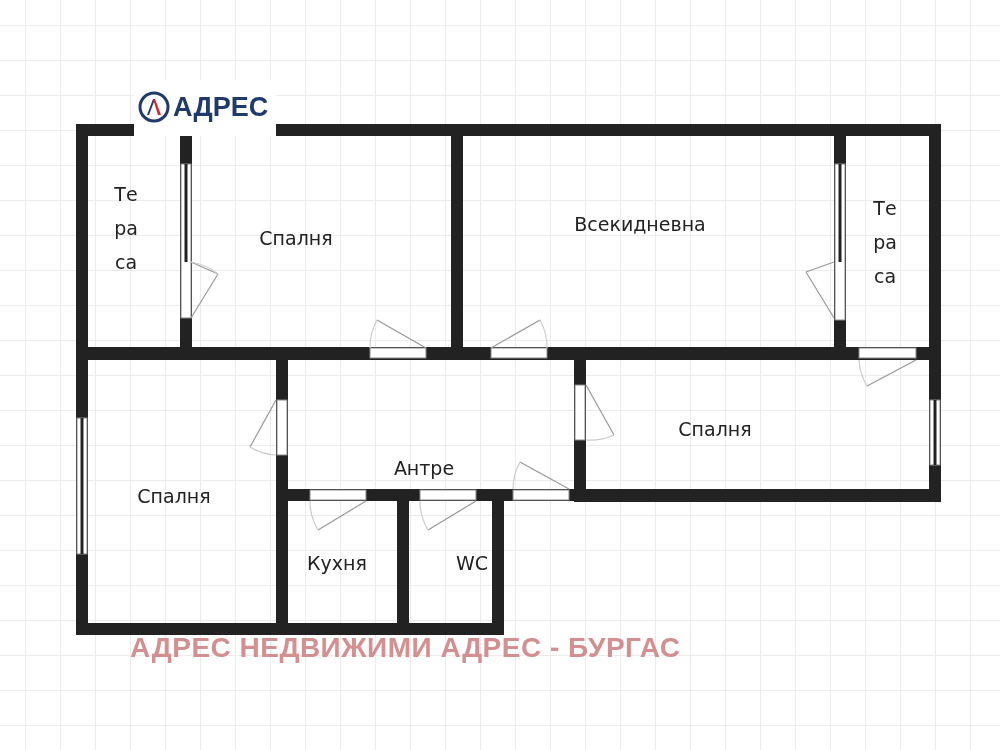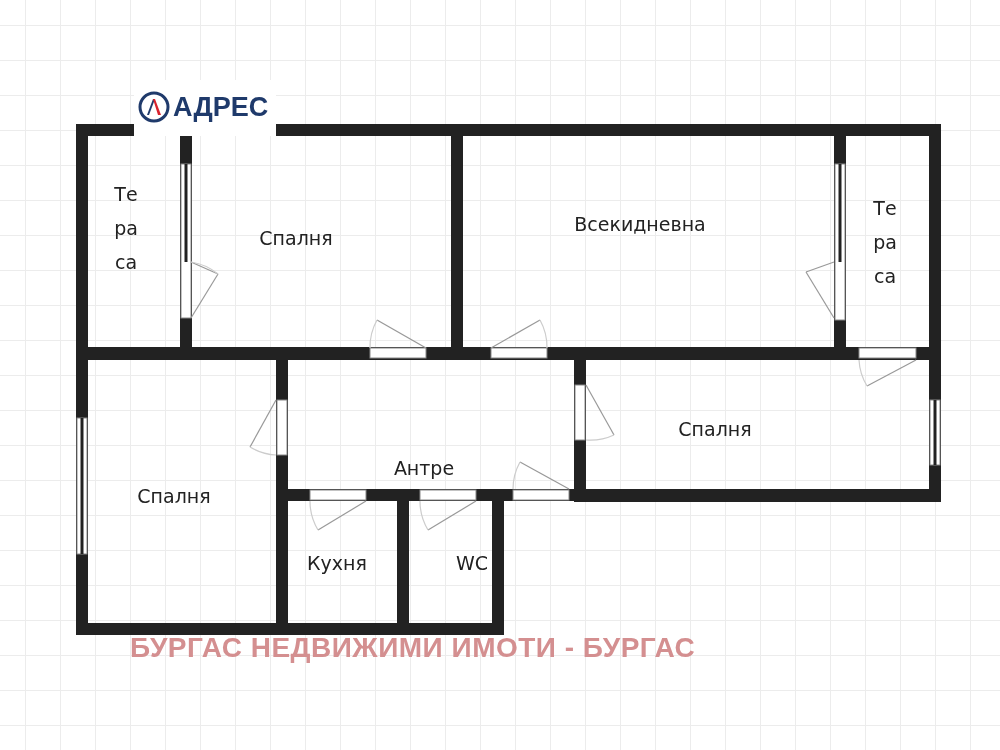--- a/index.html
+++ b/index.html
@@ -160,13 +160,13 @@
   <div>Те</div>
   <div>ра</div>
   <div>са</div>
 </div>
 <div class="room-label" style="left:174px; top:496px;">Спалня</div>
 <div class="room-label" style="left:424px; top:420px;margin-top:48px;">Антре</div>
 <div class="room-label" style="left:715px; top:429px;">Спалня</div>
 <div class="room-label" style="left:337px; top:563px;">Кухня</div>
 <div class="room-label" style="left:472px; top:563px;">WC</div>
 
-<div class="footer-text">БУРГАС НЕДВИЖИМИ ИМОТИ - БУРГАС</div>
+<div class="footer-text">АДРЕС НЕДВИЖИМИ АДРЕС - БУРГАС</div>
 
 </body></html>

